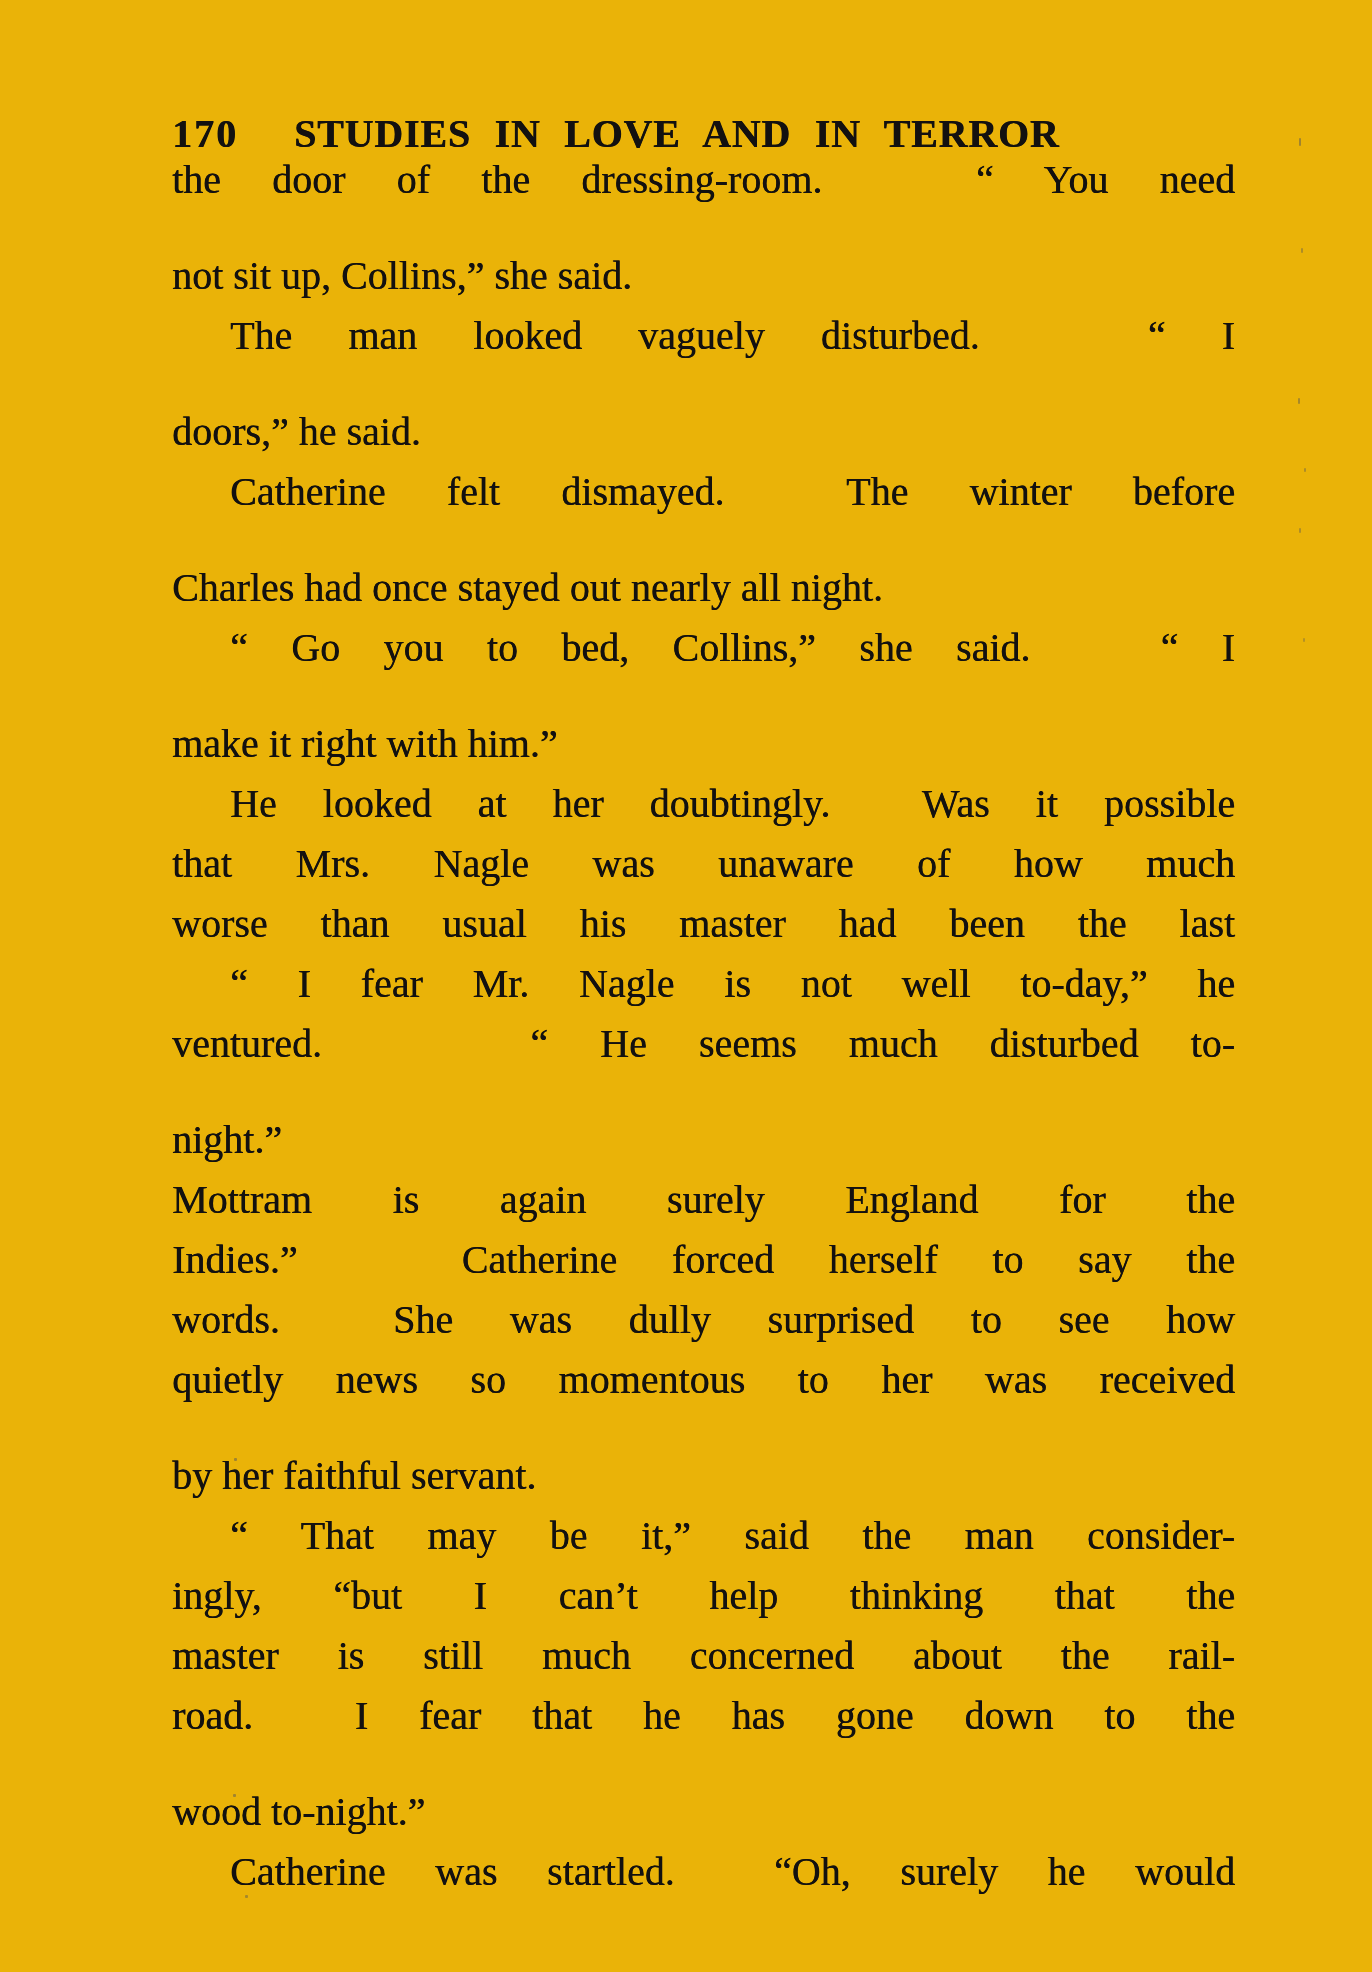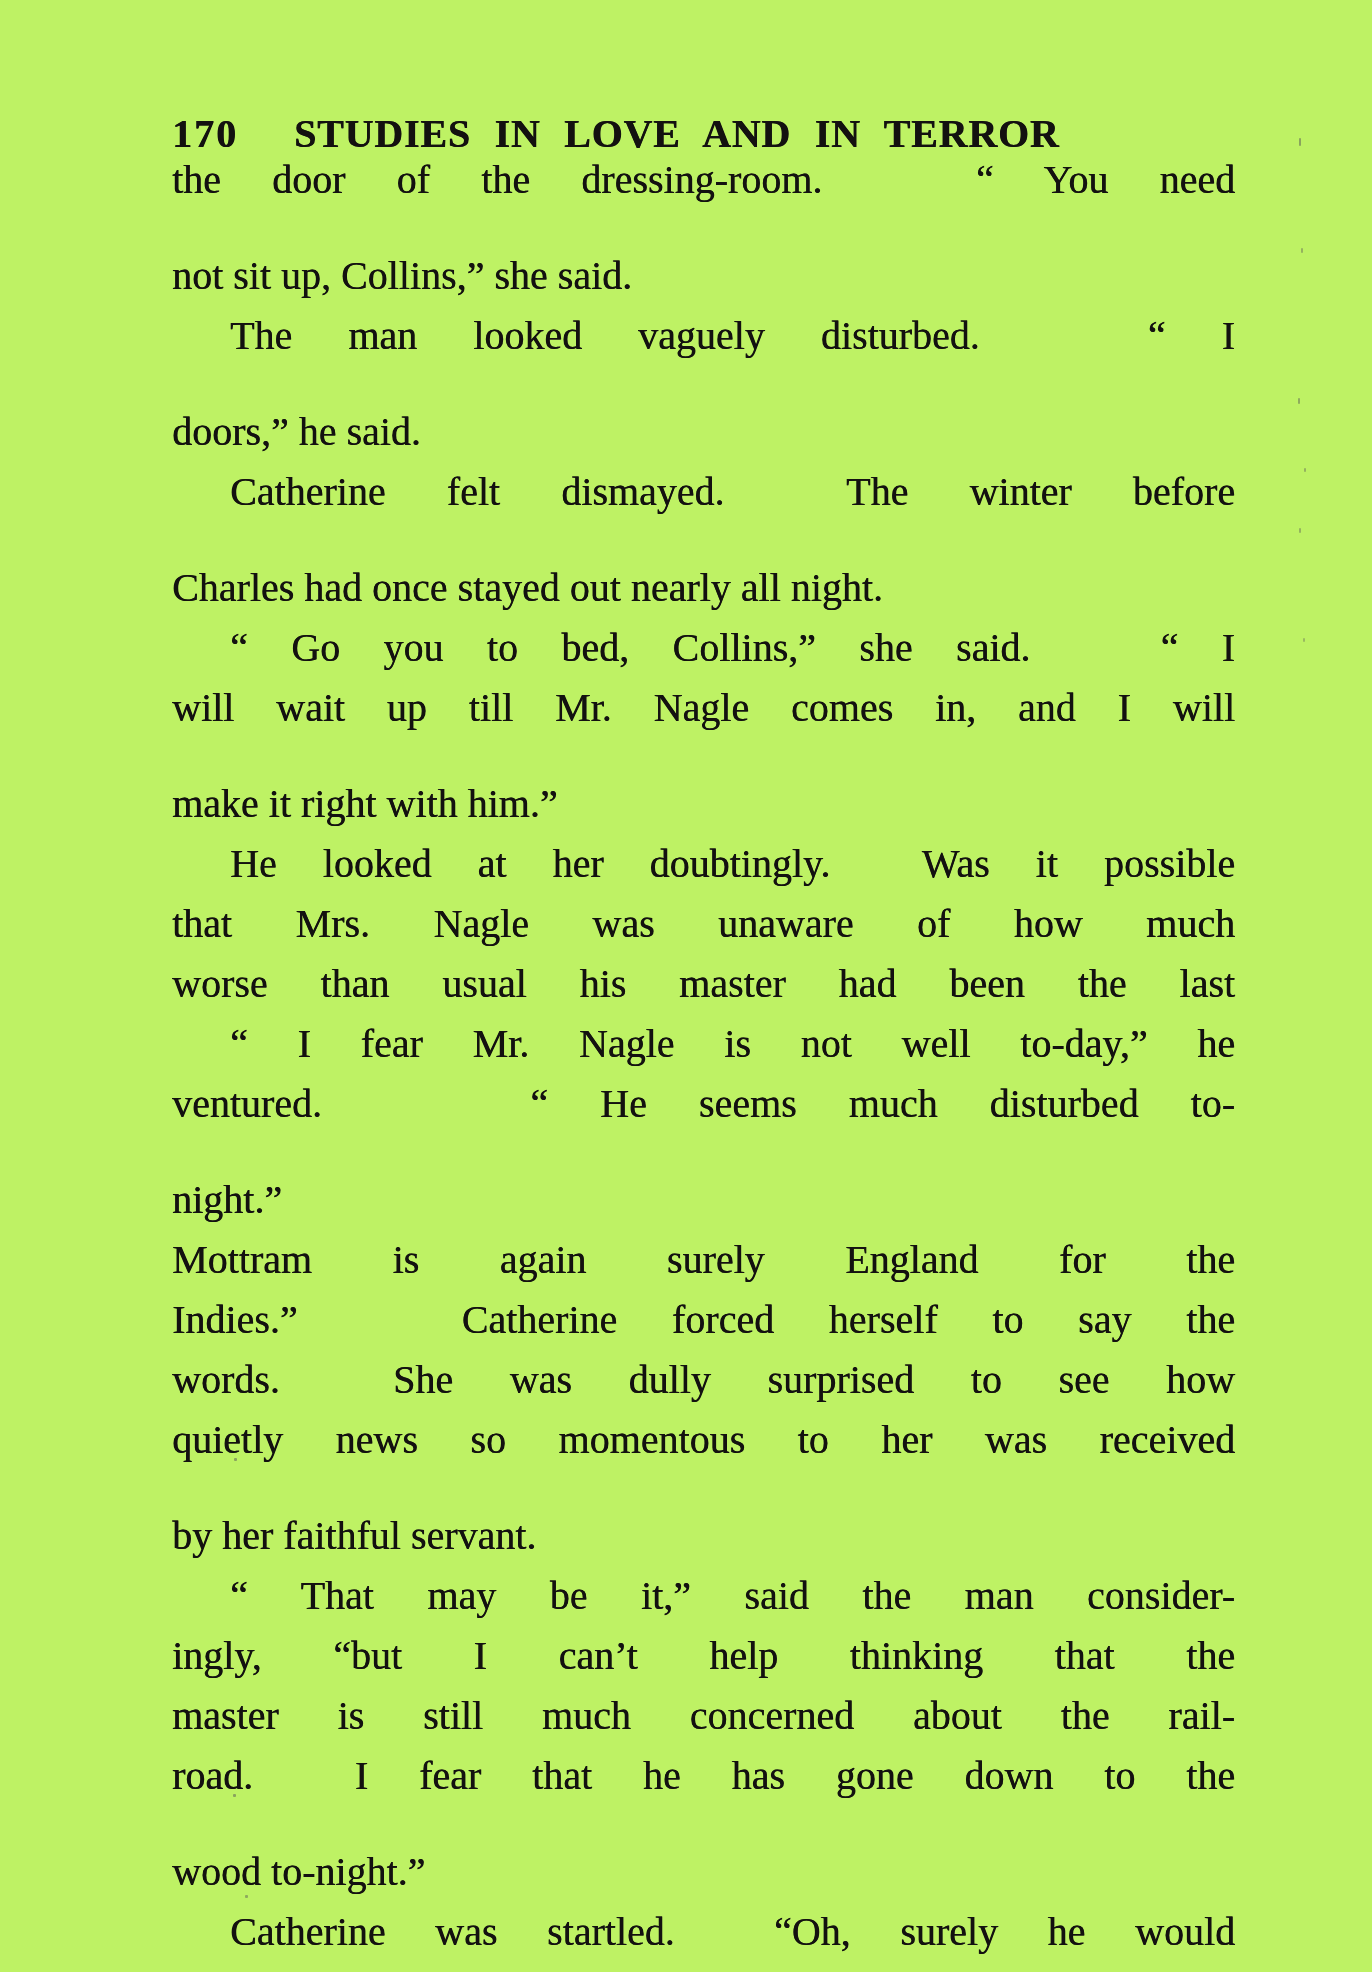--- a/index.html
+++ b/index.html
@@ -1,19 +1,19 @@
 <!DOCTYPE html>
 <html><head>
 <meta charset="utf-8">
 <style>
   html,body{margin:0;padding:0;background:#ffffff;}
   .sheet{
     position:relative;
     width:1372px;height:1972px;
-    background:#bef264;
+    background:#eab308;
     overflow:hidden;
     font-family:"Liberation Serif","DejaVu Serif",serif;
     color:#131110;
   }
   .runhead{
     position:absolute;left:172px;top:78px;width:1060px;
     display:flex;align-items:baseline;
     font-weight:bold;font-size:40px;line-height:48px;
     letter-spacing:0.02em;
     text-shadow:0.4px 0.2px 0 currentColor;
@@ -43,21 +43,20 @@
   </div>
 
   <div class="text">
     <div class="line j">the door of the dressing-room.&nbsp;&nbsp; “ You need</div>
     <div class="line end">not sit up, Collins,” she said.</div>
     <div class="line j ind">The man looked vaguely disturbed.&nbsp;&nbsp; “ I</div>
     <div class="line end">doors,” he said.</div>
     <div class="line j ind">Catherine felt dismayed.&nbsp; The winter before</div>
     <div class="line end">Charles had once stayed out nearly all night.</div>
     <div class="line j ind">“ Go you to bed, Collins,” she said.&nbsp;&nbsp; “ I</div>
-    <div class="line j">will wait up till Mr. Nagle comes in, and I will</div>
     <div class="line end">make it right with him.”</div>
     <div class="line j ind">He looked at her doubtingly.&nbsp; Was it possible</div>
     <div class="line j">that Mrs. Nagle was unaware of how much</div>
     <div class="line j">worse than usual his master had been the last</div>
     <div class="line j ind">“ I fear Mr. Nagle is not well to-day,” he</div>
     <div class="line j">ventured.&nbsp;&nbsp;&nbsp; “ He seems much disturbed to-</div>
     <div class="line end">night.”</div>
     <div class="line j">Mottram is again surely England for the</div>
     <div class="line j">Indies.”&nbsp;&nbsp; Catherine forced herself to say the</div>
     <div class="line j">words.&nbsp; She was dully surprised to see how</div>

